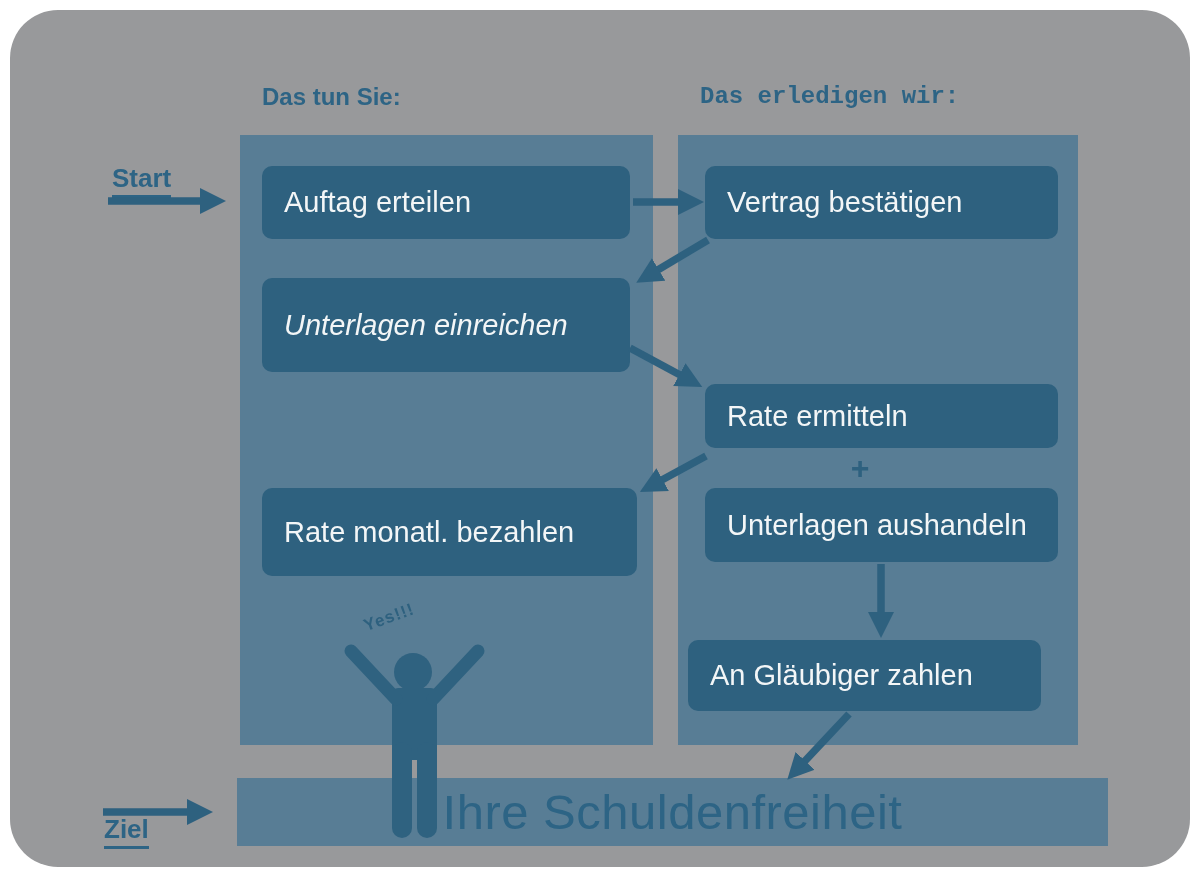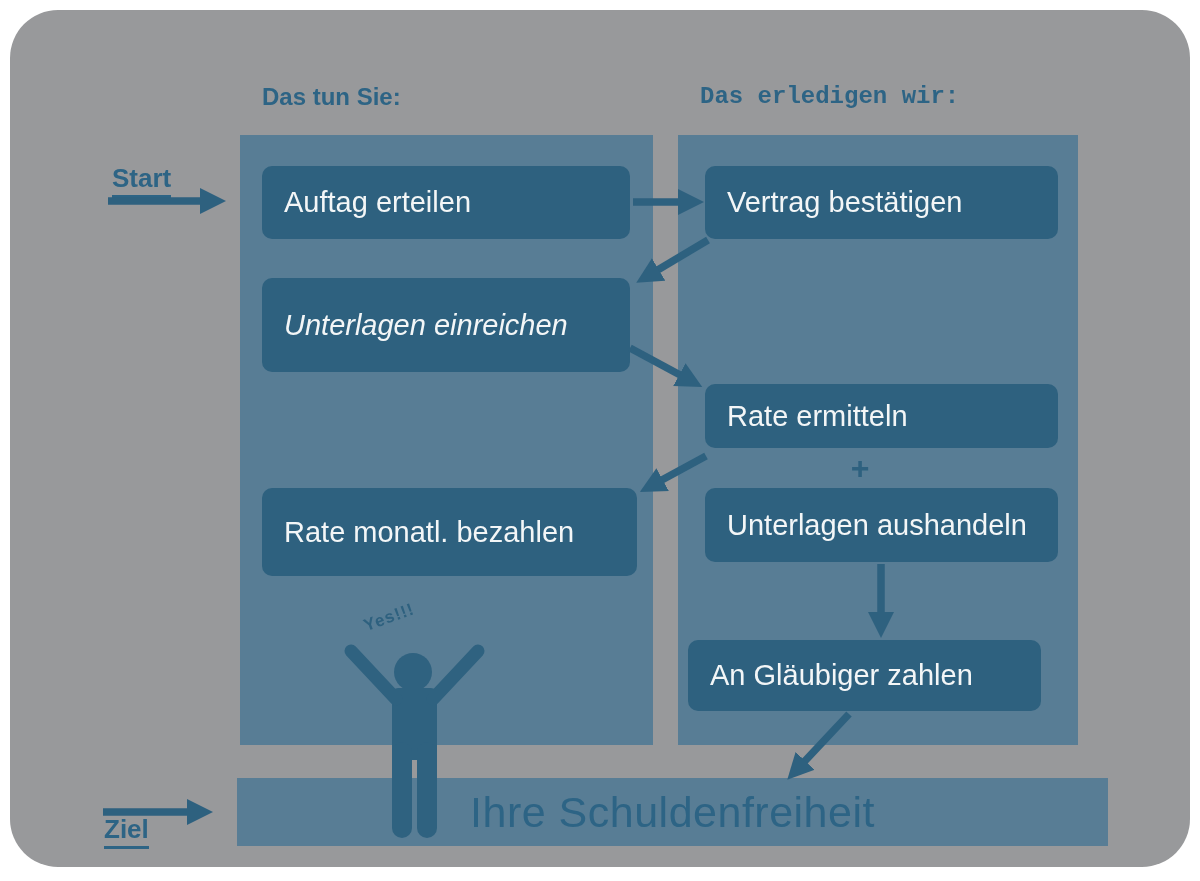--- a/index.html
+++ b/index.html
@@ -8,21 +8,21 @@
   }
   *{margin:0;padding:0;box-sizing:border-box;}
   html,body{background:#fff;}
   body{font-family:"Liberation Sans","DejaVu Sans",sans-serif;}
   .page{position:relative;width:1200px;height:881px;background:var(--c-canvas,#fff);overflow:hidden;}
   .frame{position:absolute;left:10px;top:10px;width:1180px;height:857px;background:var(--c-frame,#98999b);border-radius:48px;z-index:0;}
   .panel{position:absolute;background:var(--c-panel,#587d95);z-index:1;}
   .panel-left{left:240px;top:135px;width:413px;height:610px;}
   .panel-right{left:678px;top:135px;width:400px;height:610px;}
   .goal-bar{position:absolute;left:237px;top:778px;width:871px;height:68px;background:var(--c-panel,#587d95);z-index:1;display:flex;align-items:center;justify-content:center;}
-  .goal-bar span{font-size:43px;color:var(--c-accent,#2d6485);letter-spacing:0.5px;}
+  .goal-bar span{font-size:49px;color:var(--c-accent,#2d6485);letter-spacing:0.5px;}
   .header{position:absolute;font-size:24px;font-weight:bold;color:var(--c-accent,#2d6485);z-index:2;}
   .header-left{left:262px;top:83px;}
   .header-right{left:700px;top:83px;font-family:Liberation Mono, monospace;}
   .side-label{position:absolute;font-size:26px;font-weight:600;color:var(--c-accent,#2d6485);border-bottom:3.5px solid var(--c-accent,#2d6485);padding-bottom:1px;z-index:2;}
   .label-start{left:112px;top:163px;}
   .label-ziel{left:104px;top:774px;margin-top:40px;}
   .box{position:absolute;background:var(--c-box,#2e617f);border-radius:10px;color:var(--c-box_text,#f3f6f7);font-size:29px;display:flex;align-items:center;padding-left:22px;z-index:2;}
   .box-1{left:262px;top:166px;width:368px;height:73px;}
   .box-2{left:262px;top:278px;width:368px;height:94px;font-style:italic;}
   .box-3{left:262px;top:488px;width:375px;height:88px;}

